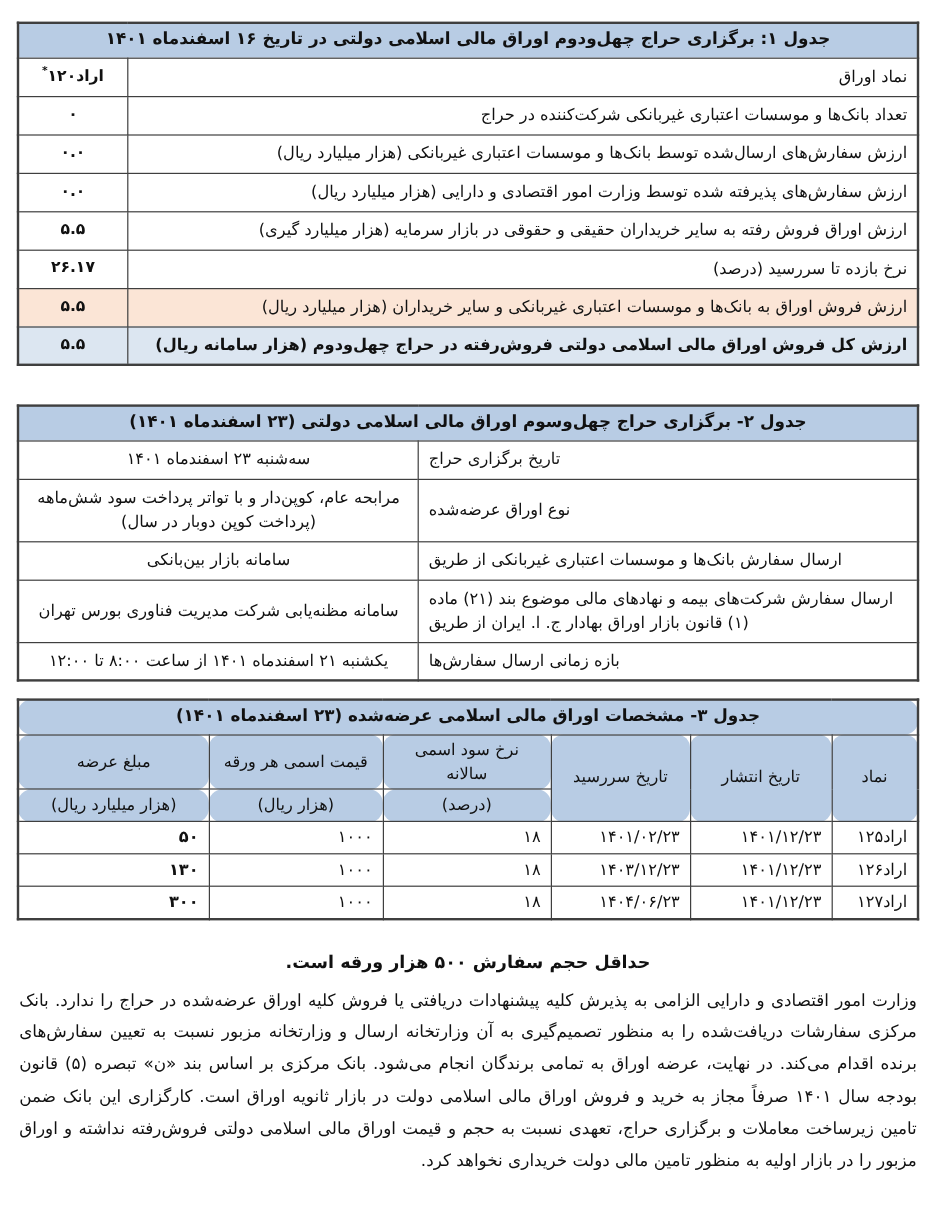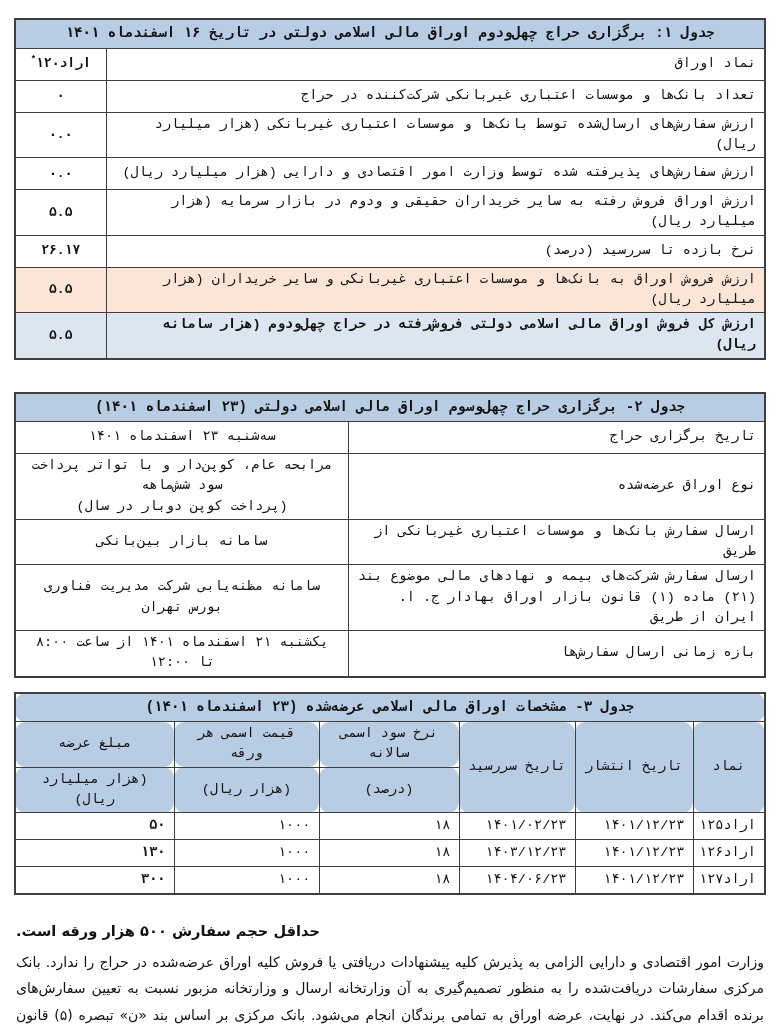--- a/index.html
+++ b/index.html
@@ -8,21 +8,21 @@
     --total-blue:#dce6f1;
     --border:#3f3f3f;
   }
   *{box-sizing:border-box;}
   html,body{margin:0;padding:0;}
   body{
     width:780px;height:1024px;background:#ffffff;overflow:hidden;
     font-family:"DejaVu Sans",sans-serif;color:#111;
   }
   .page{direction:rtl;padding:18px 14px 0 14px;}
-  table{width:752px;border-collapse:collapse;table-layout:fixed;font-family:Liberation Mono, monospace;}
+  table{width:752px;border-collapse:collapse;table-layout:fixed;}
   .tbl{border:2px solid var(--border);}
   .tbl th,.tbl td{
     border:1px solid var(--border);
     padding:2px 8px;font-size:13.5px;line-height:1.5;vertical-align:middle;
   }
   .title-row th{
     background:var(--header-blue);font-weight:bold;text-align:center;
     font-size:14px;height:29px;
   }
   
@@ -34,32 +34,32 @@
   tr.total td{background:var(--total-blue);}
   tr.total .lbl{font-weight:bold;}
   
   .footnote{
     margin:20px 2px 0 2px;font-size:13.8px;font-weight:bold;line-height:1.9;
   }
   .fn-line1{text-align:justify;text-align-last:justify;}
   .fn-line2{text-align:right;}
   
   .t2{margin-top:32px;}
-  .t2 .lbl{text-align:right;height:32px;}
+  .t2 .lbl{text-align:left;height:32px;}
   .t2 .val{text-align:center;white-space:pre-line;height:32px;}
   .t2 tr.tall td{height:52px;}
   
   .t3{margin-top:14px;}
   .t3 th{background:var(--header-blue);font-weight:normal;text-align:center;height:27px;border-radius:11px;}
   .t3 .title-row th{font-weight:bold;height:29px;}
   .t3 td{text-align:right;height:27px;}
   .t3 td.amount{font-weight:bold;}
   
   .min-order{
-    margin:27px 2px 0 2px;font-size:14.6px;font-weight:bold;text-align:left;
+    margin:27px 2px 0 2px;font-size:14.6px;font-weight:bold;text-align:center;
   }
   .body-par{
     margin:10px 2px 0 2px;font-size:14px;line-height:1.92;text-align:justify;
   }
   .body-par .u{}
 </style>
 </head>
 <body>
 
 <div class="page">
@@ -85,21 +85,21 @@
       </tr>
       <tr>
         <td class="lbl">ارزش سفارش‌های ارسال‌شده توسط بانک‌ها و موسسات اعتباری غیربانکی (هزار میلیارد ریال)</td>
         <td class="val">۰.۰</td>
       </tr>
       <tr>
         <td class="lbl">ارزش سفارش‌های پذیرفته شده توسط وزارت امور اقتصادی و دارایی (هزار میلیارد ریال)</td>
         <td class="val">۰.۰</td>
       </tr>
       <tr>
-        <td class="lbl">ارزش اوراق فروش رفته به سایر خریداران حقیقی و ودوم در بازار سرمایه (هزار میلیارد ریال)</td>
+        <td class="lbl">ارزش اوراق فروش رفته به سایر خریداران حقیقی و حقوقی در بازار سرمایه (هزار میلیارد گیری)</td>
         <td class="val">۵.۵</td>
       </tr>
       <tr>
         <td class="lbl">نرخ بازده تا سررسید (درصد)</td>
         <td class="val">۲۶.۱۷</td>
       </tr>
       <tr class="peach">
         <td class="lbl">ارزش فروش اوراق به بانک‌ها و موسسات اعتباری غیربانکی و سایر خریداران (هزار میلیارد ریال)</td>
         <td class="val">۵.۵</td>
       </tr>

